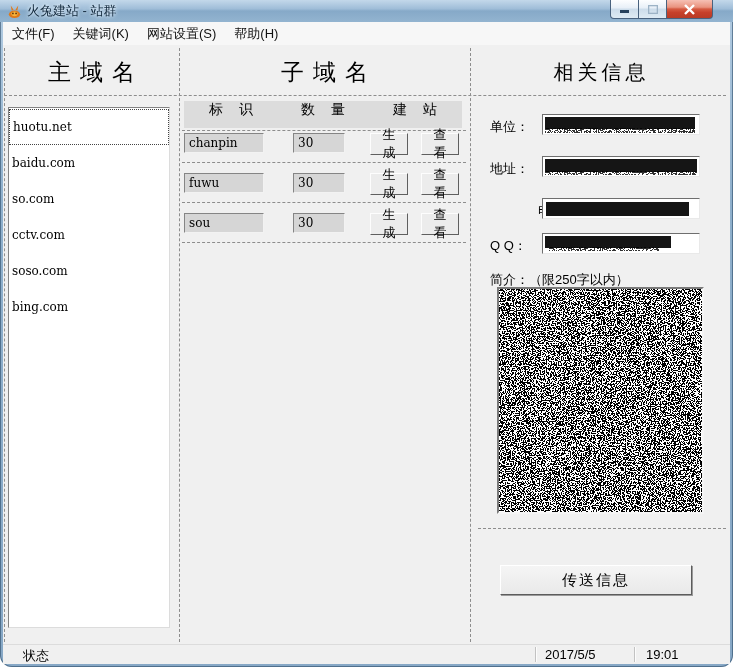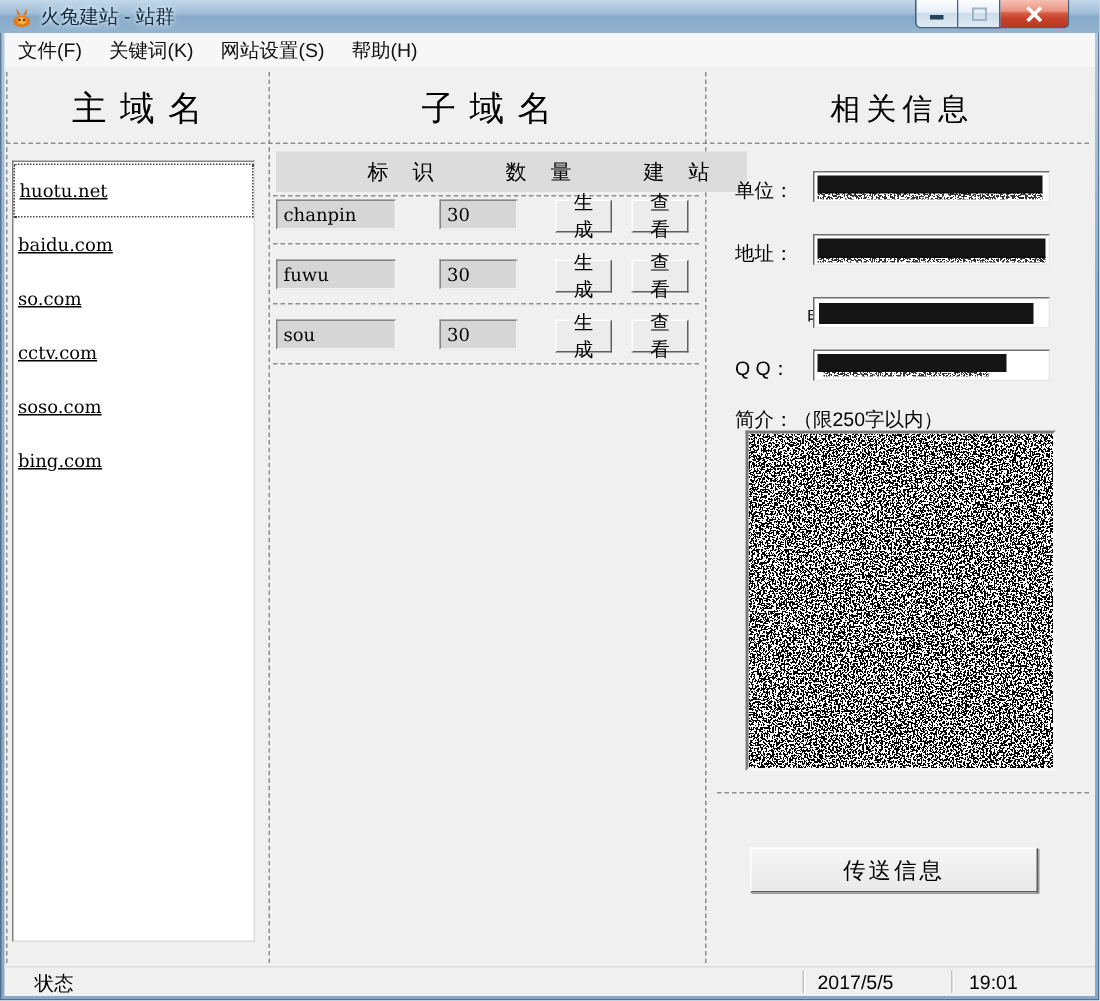--- a/index.html
+++ b/index.html
@@ -1,19 +1,19 @@
 <!DOCTYPE html>
 <html><head>
 <meta charset="utf-8">
 <style>
   html,body{margin:0;padding:0;background:#fff;}
   body{width:733px;height:667px;overflow:hidden;font-family:"Liberation Sans",sans-serif;}
   .window{position:relative;width:733px;height:667px;
     background:linear-gradient(180deg,#b3cce2,#8fb0cc 30%,#87a8c6);
-    box-shadow:inset 0 0 0 1px rgba(35,65,95,.55);}
+    box-shadow:inset 0 0 0 1px rgba(35,65,95,.55);border-radius:12px;}
   
   .titlebar{position:absolute;left:0;top:0;right:0;height:22px;
     background:linear-gradient(180deg,#c3d8ea,#9fbdd8 40%,#86a9c8 50%,#93b4d0);
     display:flex;align-items:center;}
   .app-icon{width:15px;height:15px;margin:0 5px 0 7px;flex:0 0 auto;}
   .title-text{font-size:13px;color:#12293d;text-shadow:0 0 3px #e8f4ff,0 0 5px #e8f4ff;white-space:nowrap;}
   .caption{position:absolute;top:0;right:20px;display:flex;height:19px;}
   .cap-btn{height:19px;border:1px solid #49627e;border-top:none;display:flex;align-items:center;justify-content:center;box-sizing:border-box;
     background:linear-gradient(180deg,#fdfeff,#e7eff7 45%,#ccdcea 50%,#dfebf4);}
   .cap-min{width:29px;border-bottom-left-radius:4px;}
@@ -26,25 +26,25 @@
   .menu-item{padding:3px 9px;white-space:nowrap;}
   
   .client{position:absolute;left:3px;right:3px;top:45px;height:600px;background:#f0f0f0;}
   .vdash{position:absolute;top:3px;height:594px;width:0;border-left:1px dashed #8d8d8d;}
   .hdash{position:absolute;height:0;border-top:1px dashed #8d8d8d;}
   .panel-title{position:absolute;top:10px;height:34px;display:flex;align-items:center;justify-content:center;
     font-size:23px;color:#000;letter-spacing:9px;text-indent:9px;}
   
   .listbox{position:absolute;left:5px;top:62px;width:162px;height:521px;background:#fff;box-sizing:border-box;
     border:1px solid;border-color:#828282 #dcdcdc #dcdcdc #828282;padding:1px 0;}
-  .list-item{height:14px;line-height:14px;font:12px "DejaVu Serif",serif;color:#000;padding:11px 3px;white-space:nowrap;text-decoration:underline;}
+  .list-item{height:14px;line-height:14px;font:12px "DejaVu Serif",serif;color:#000;padding:11px 3px;white-space:nowrap;}
   .list-item.focused{border:1px dotted #444;height:12px;line-height:12px;}
   
   .subhead{position:absolute;left:181px;top:56px;width:278px;height:27px;background:#dcdcdc;
-    display:flex;align-items:center;font-size:14px;color:#000;padding-left:36px;}
+    display:flex;align-items:flex-start;font-size:14px;color:#000;}
   .subhead .cell{text-align:center;letter-spacing:6px;text-indent:6px;}
   .c1{width:94px;}.c2{width:90px;}.c3{width:94px;}
   .gray-input{position:absolute;height:20px;box-sizing:border-box;background:#d6d6d6;
     border:1px solid;border-color:#858585 #f2f2f2 #f2f2f2 #858585;
     font:12px "DejaVu Serif",serif;color:#000;padding:1px 4px;outline:none;}
   .mini-btn{position:absolute;width:38px;height:22px;box-sizing:border-box;font-size:13px;color:#000;
     background:#ececec;border:1px solid;border-color:#fdfdfd #5f5f5f #5f5f5f #fdfdfd;
     display:flex;align-items:center;justify-content:center;}
   
   .info-label{position:absolute;left:487px;font-size:13px;color:#000;white-space:nowrap;}

